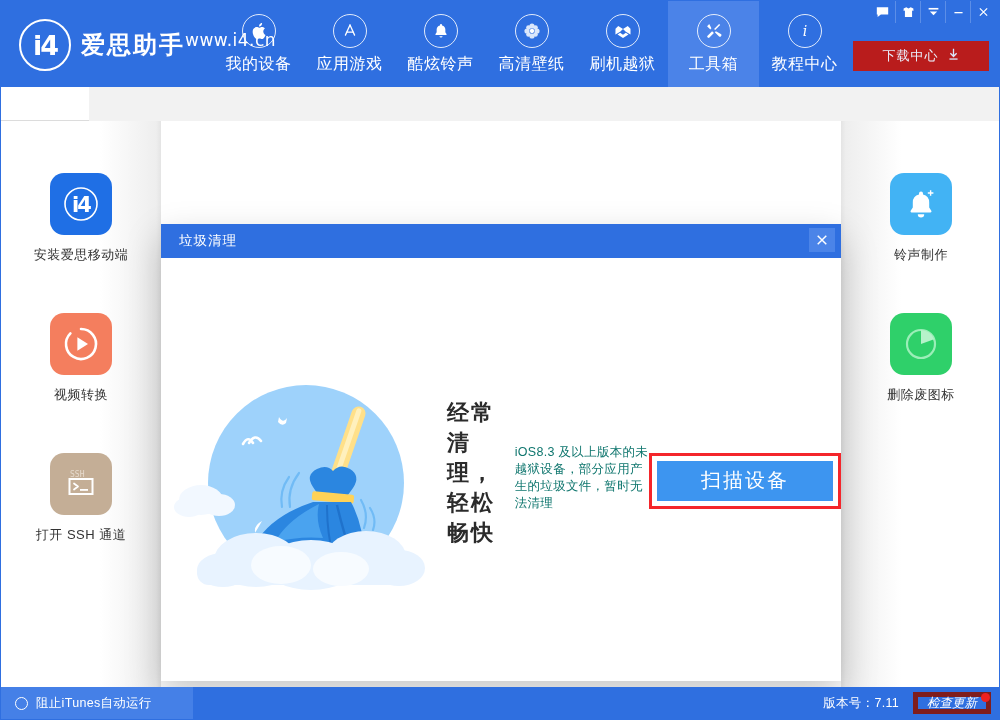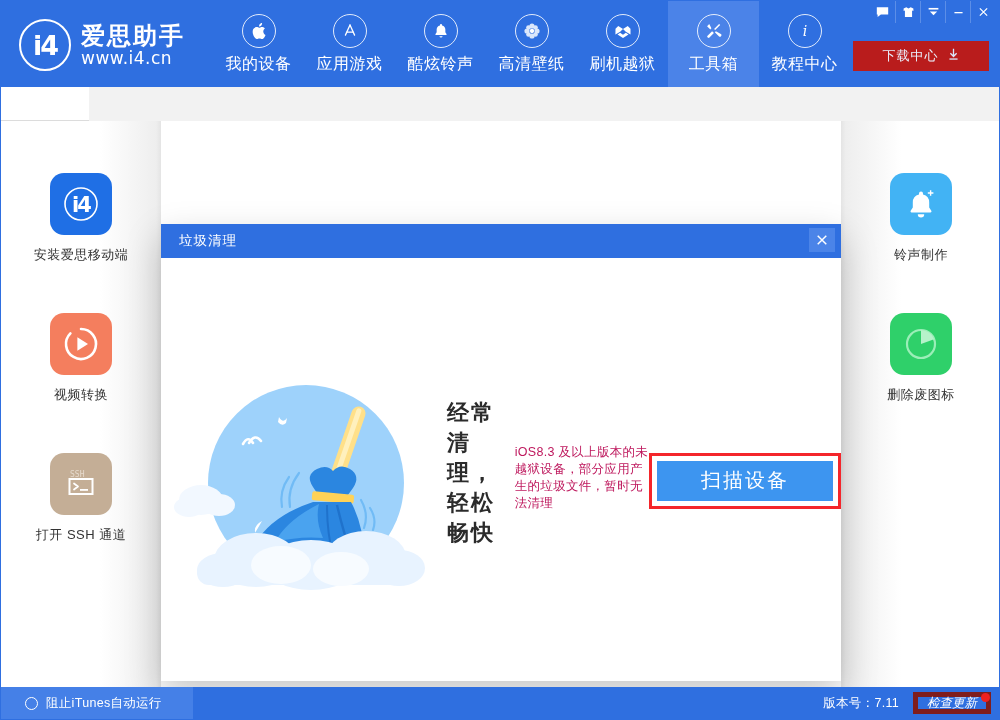--- a/index.html
+++ b/index.html
@@ -31,21 +31,21 @@
     width: 52px; height: 52px;
     border-radius: 50%;
     border: 2px solid #ffffff;
     display: flex; align-items: center; justify-content: center;
     color: #ffffff;
     font-size: 27px;
     font-weight: bold;
     letter-spacing: -2px;
     font-family: "DejaVu Sans", sans-serif;
   }
-  .brand-text { display: flex; flex-direction: column; justify-content: space-between; }
+  .brand-text { display: flex; justify-content: space-between; }
   .brand-name {
     color: #ffffff; font-size: 24px; font-weight: bold;
     letter-spacing: 2px; line-height: 1.15;
   }
   .brand-url {
     color: #ffffff; font-size: 17px; line-height: 1.1;
     font-family: "DejaVu Sans", sans-serif;
     letter-spacing: 0.5px;
   }
 
@@ -196,21 +196,21 @@
   .modal-heading {
     margin-top: 6px;
     font-size: 22px;
     color: #2b2b2b;
     font-weight: bold;
     letter-spacing: 2px;
   }
   .modal-sub {
     margin-top: 17px;
     font-size: 12.5px;
-    color: #be185d;
+    color: #0f766e;
     letter-spacing: 0.3px;
   }
   .scan-wrap {
     margin-top: 22px;
     position: relative;
     padding: 5px;
     border: 3px solid #f4262b;
     background: #ffffff;
   }
   .scan-btn {
@@ -229,21 +229,21 @@
   .statusbar {
     position: absolute; left: 0; bottom: 0;
     width: 1000px; height: 32px;
     background: #2f6fe0;
   }
   .status-left {
     position: absolute; left: 0; top: 0;
     width: 192px; height: 32px;
     background: #4580e7;
     display: flex; align-items: center; gap: 8px;
-    padding-left: 24px;
+    padding-left: 14px;
     cursor: pointer;
   }
   .radio-ring {
     width: 13px; height: 13px;
     border-radius: 50%;
     border: 1.5px solid #ffffff;
   }
   .status-left-label {
     color: #ffffff; font-size: 12.5px;
     letter-spacing: 0.3px;

